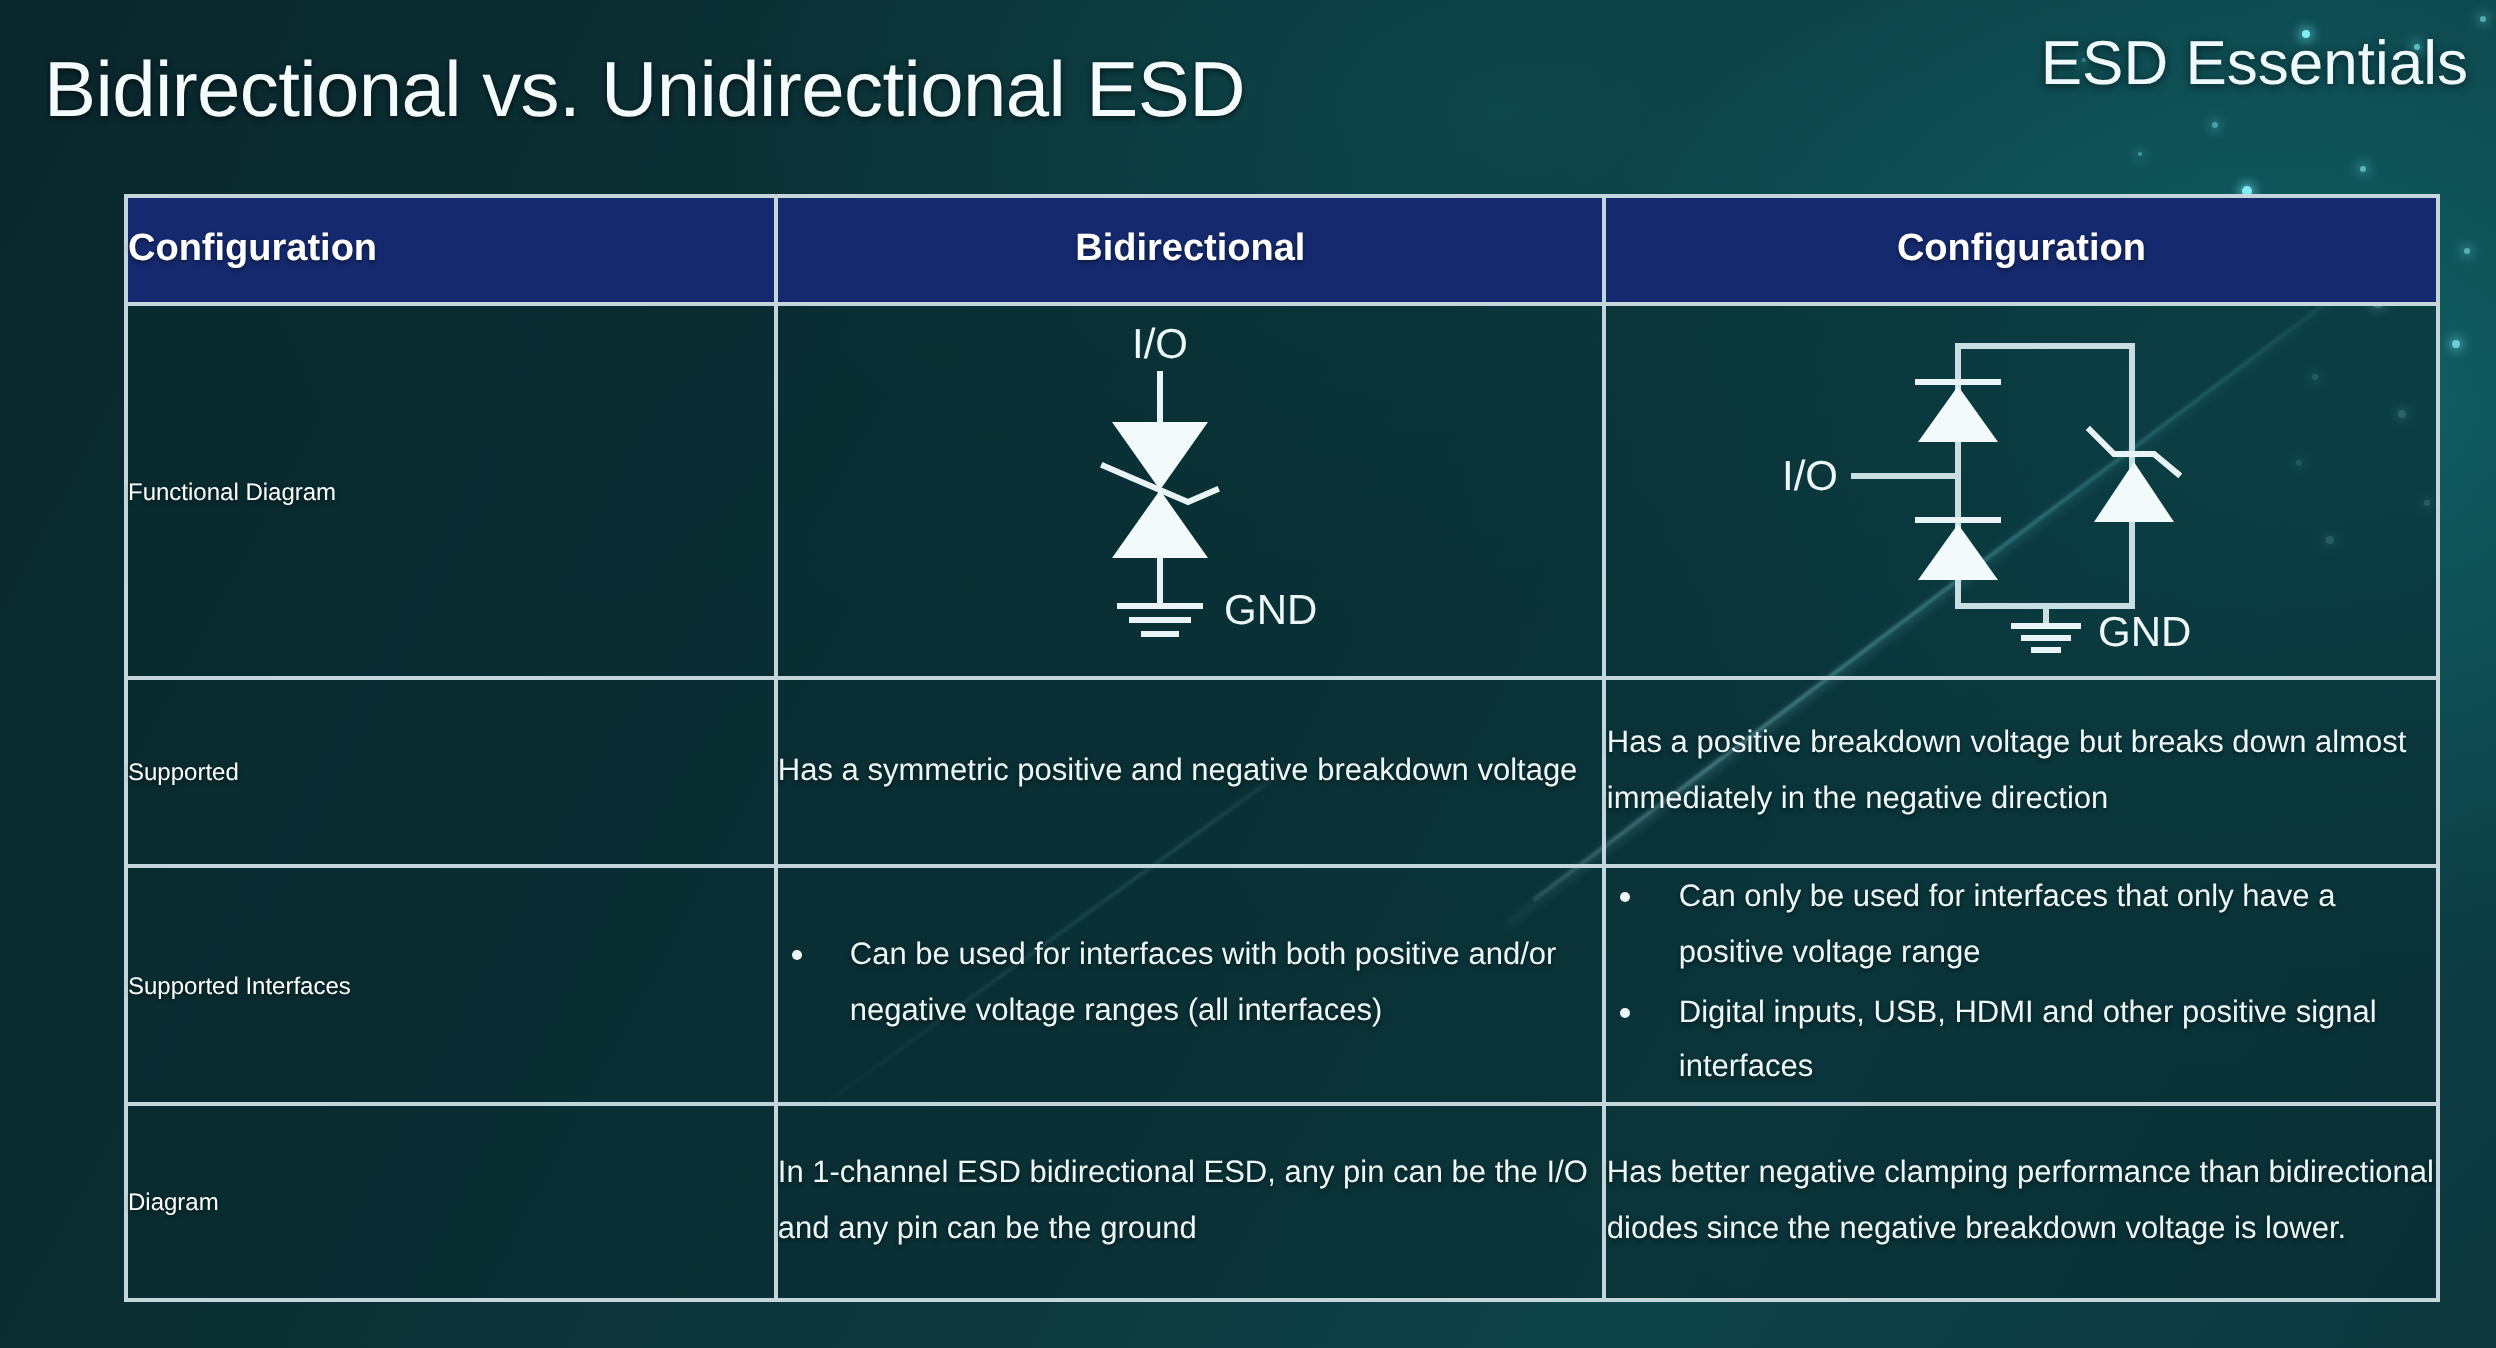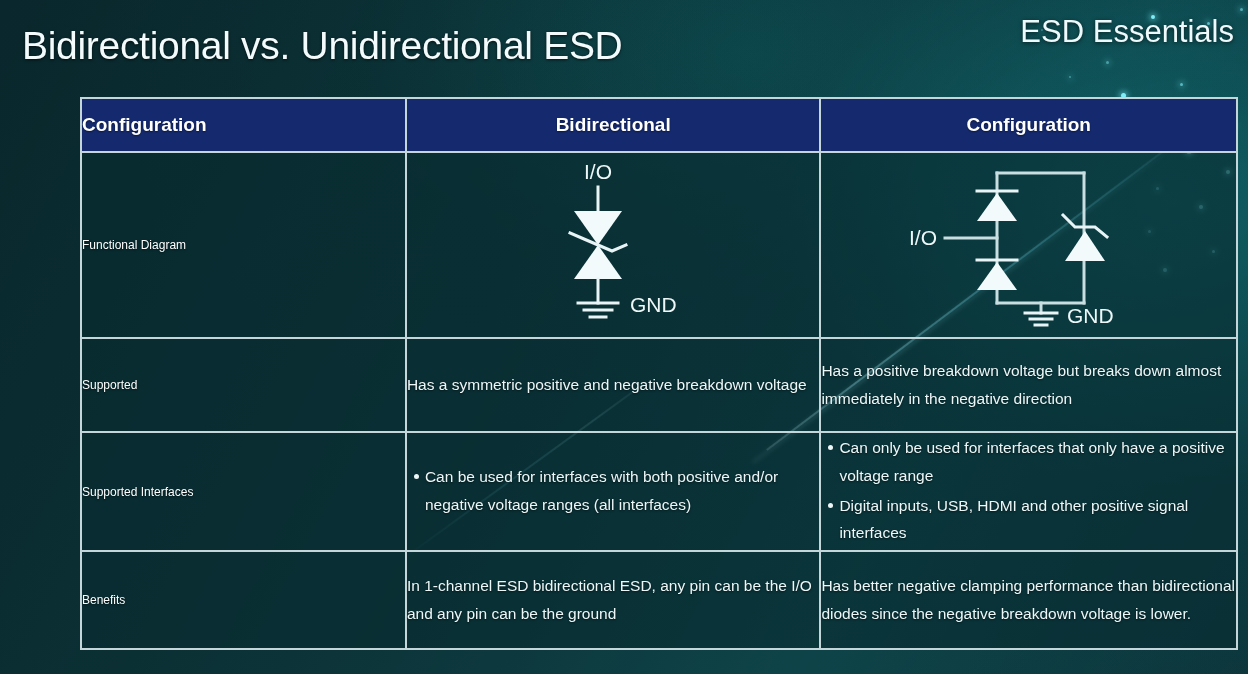--- a/index.html
+++ b/index.html
@@ -58,21 +58,21 @@
     font-size: 31px;
     font-weight: 400;
     color: #eef9fb;
     white-space: nowrap;
     text-shadow: 0 1px 4px rgba(0,0,0,.6);
   }
 
   
   .tbl-wrap {
     position: absolute;
-    left: 80px;
+    left: 62px;
     top: 97px;
     width: 1158px;
     height: 493px;
   }
   table.cmp {
     width: 100%;
     height: 100%;
     border-collapse: collapse;
     table-layout: fixed;
   }
@@ -106,21 +106,21 @@
     line-height: 1.78;
     padding: 10px 14px;
     vertical-align: middle;
     text-shadow: 0 1px 2px rgba(0,0,0,.5);
   }
   td.diagram { text-align: center; vertical-align: middle; }
 
   ul.blist { margin: 0; padding: 0; list-style: none; }
   ul.blist li {
     position: relative;
-    padding-left: 18px;
+    padding-left: 36px;
     margin: 0 0 2px 0;
   }
   ul.blist li::before {
     content: "";
     position: absolute;
     left: 7px;
     top: 11px;
     width: 5px;
     height: 5px;
     border-radius: 50%;
@@ -253,21 +253,21 @@
           </td>
           <td class="body">
             <ul class="blist">
               <li>Can only be used for interfaces that only have a positive voltage range</li>
               <li>Digital inputs, USB, HDMI and other positive signal interfaces</li>
             </ul>
           </td>
         </tr>
 
         <tr style="height:98px;">
-          <td class="rowlabel">Benefits</td>
+          <td class="rowlabel">Diagram</td>
           <td class="body">In 1-channel ESD bidirectional ESD, any pin can be the I/O and any pin can be the ground</td>
           <td class="body">Has better negative clamping performance than bidirectional diodes since the negative breakdown voltage is lower.</td>
         </tr>
 
       </tbody>
     </table>
   </div>
 </div>
 
 </body></html>

